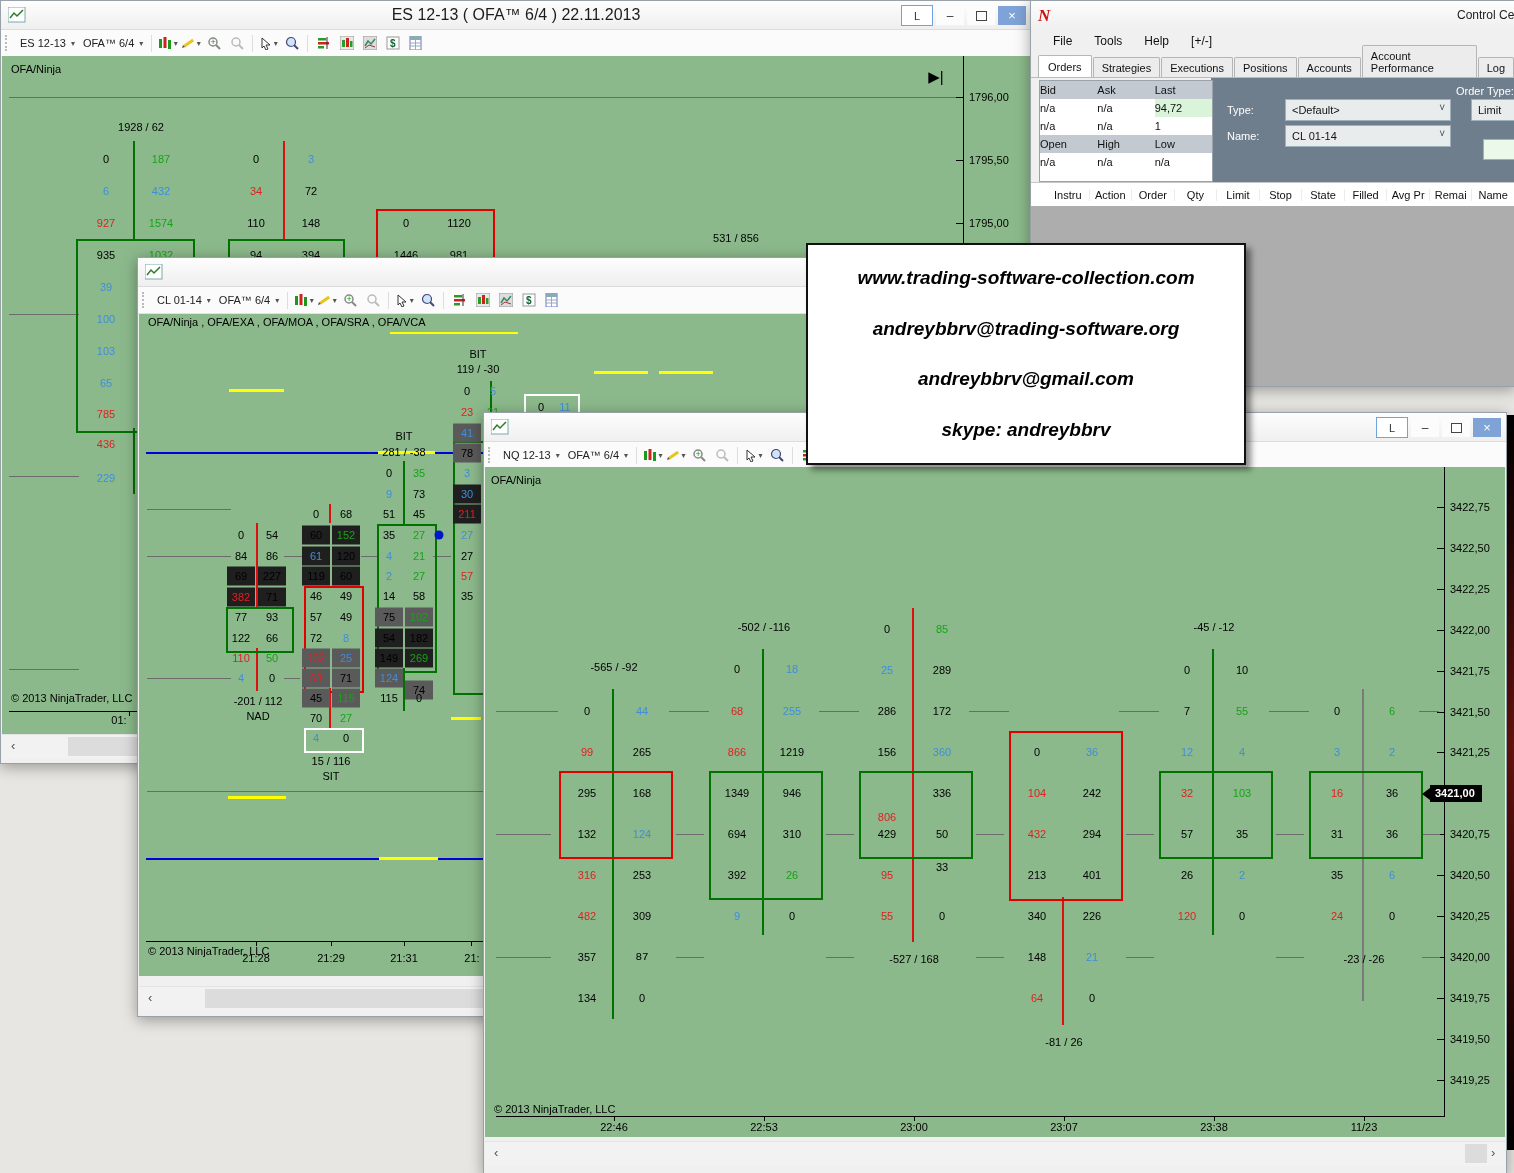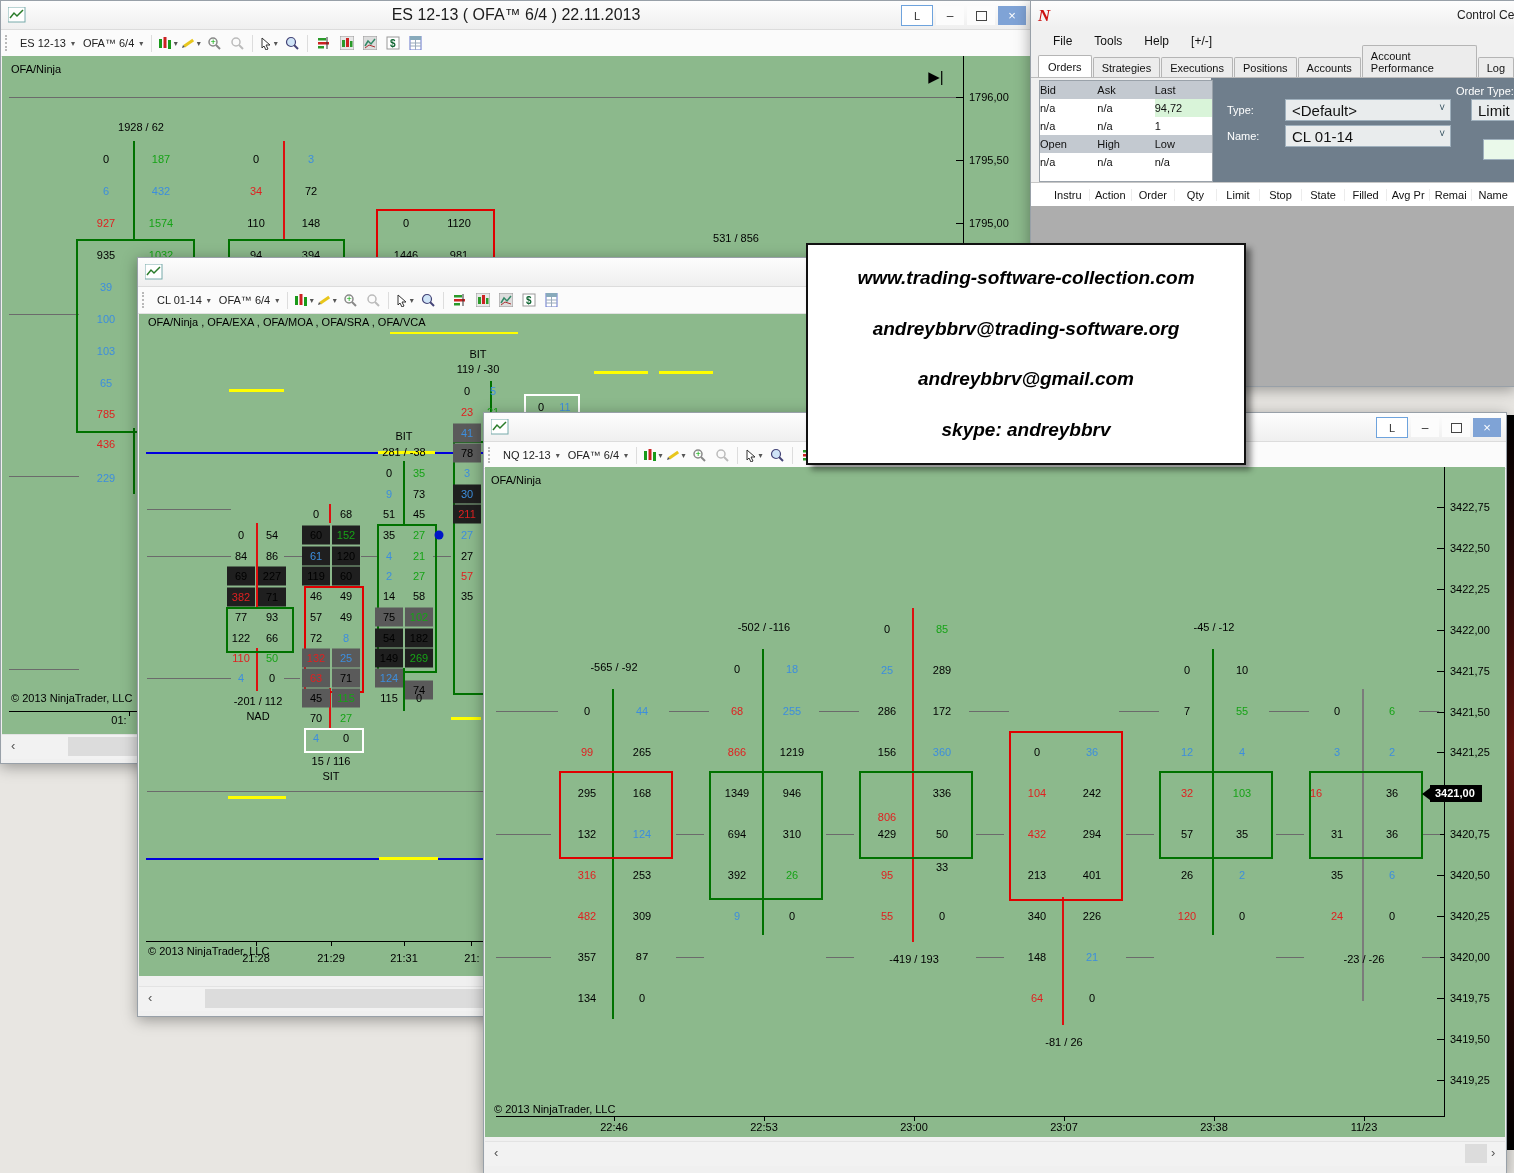--- a/index.html
+++ b/index.html
@@ -57,21 +57,21 @@
     padding:4px 8px 3px;margin-right:1px;border-radius:2px 2px 0 0}
   .tabsrow .tab.active{background:#fff;padding:5px 9px 4px;font-weight:normal}
   .slate{position:absolute;background:#6f7e8c}
   .mpanel{position:absolute;border:1px solid #9aa2aa;background:#fff}
   .mrow{display:flex}
   .mrow span{flex:1;text-align:left;font-size:11px;padding:3px 0;background:#fff;color:#111}
   .mhead span{background:#c3c9d0}
   .mv1 span:nth-child(3){background:#d9f4d9}
   .cclabel{position:absolute;font-size:11px;color:#fff;white-space:nowrap}
   .dd{position:absolute;height:20px;background:#e9eced;border:1px solid #9fb0bd;display:flex;
-    align-items:center;padding:0 6px;font-size:15px;color:#111;white-space:nowrap}
+    align-items:center;padding:0 6px;font-size:11px;color:#111;white-space:nowrap}
   .dd::after{content:"˅";position:absolute;right:5px;top:2px;font-size:10px;color:#33505e}
   .gridhead{position:absolute;left:0;right:0;background:#fff;border-top:1px solid #c7c7c7;
     border-bottom:1px solid #c7c7c7;display:flex;align-items:center;padding-left:16px;height:23px}
   .gridhead span{width:42px;text-align:center;font-size:11px;color:#111;border-right:1px solid #ececec}
   .ccbody{position:absolute;left:0;right:0;background:#adadad}
   .greenbox{position:absolute;background:#eaf9ea;border:1px solid #9fb0bd}
   .logo-n{font-family:"Liberation Serif",serif;font-style:italic;font-weight:bold;
     font-size:17px;color:#cc1111;line-height:1}
   .desktop-strip{position:absolute;left:1505px;top:415px;width:9px;height:735px;
     background:linear-gradient(#000 0%,#2b0808 20%,#6b1410 45%,#3a0a08 70%,#000 100%)}
@@ -774,31 +774,31 @@
       <div class="cell" style="left: 703px; top: 421px; color: rgb(0, 0, 0);">57</div>
       <div class="cell" style="left: 758px; top: 421px; color: rgb(0, 0, 0);">35</div>
       <div class="cell" style="left: 703px; top: 462px; color: rgb(0, 0, 0);">26</div>
       <div class="cell" style="left: 758px; top: 462px; color: rgb(61, 142, 221);">2</div>
       <div class="cell" style="left: 703px; top: 503px; color: rgb(224, 32, 32);">120</div>
       <div class="cell" style="left: 758px; top: 503px; color: rgb(0, 0, 0);">0</div>
       <div class="cell" style="left: 853px; top: 298px; color: rgb(0, 0, 0);">0</div>
       <div class="cell" style="left: 908px; top: 298px; color: rgb(22, 163, 22);">6</div>
       <div class="cell" style="left: 853px; top: 339px; color: rgb(61, 142, 221);">3</div>
       <div class="cell" style="left: 908px; top: 339px; color: rgb(61, 142, 221);">2</div>
-      <div class="cell" style="left: 832px; top: 380px; color: rgb(224, 32, 32);">16</div>
+      <div class="cell" style="left: 853px; top: 380px; color: rgb(224, 32, 32);">16</div>
       <div class="cell" style="left: 908px; top: 380px; color: rgb(0, 0, 0);">36</div>
       <div class="cell" style="left: 853px; top: 421px; color: rgb(0, 0, 0);">31</div>
       <div class="cell" style="left: 908px; top: 421px; color: rgb(0, 0, 0);">36</div>
       <div class="cell" style="left: 853px; top: 462px; color: rgb(0, 0, 0);">35</div>
       <div class="cell" style="left: 908px; top: 462px; color: rgb(61, 142, 221);">6</div>
       <div class="cell" style="left: 853px; top: 503px; color: rgb(224, 32, 32);">24</div>
       <div class="cell" style="left: 908px; top: 503px; color: rgb(0, 0, 0);">0</div>
       <div class="lbl c" style="left: 130px; top: 254px;">-565 / -92</div>
       <div class="lbl c" style="left: 280px; top: 214px;">-502 / -116</div>
-      <div class="lbl c" style="left: 430px; top: 546px;">-419 / 193</div>
+      <div class="lbl c" style="left: 430px; top: 546px;">-527 / 168</div>
       <div class="lbl c" style="left: 580px; top: 629px;">-81 / 26</div>
       <div class="lbl c" style="left: 730px; top: 214px;">-45 / -12</div>
       <div class="lbl c" style="left: 880px; top: 546px;">-23 / -26</div>
       <div class="lbl l" style="left: 7px; top: 67px;">OFA/Ninja</div>
       <div class="lbl l" style="left: 10px; top: 696px;">© 2013 NinjaTrader, LLC</div>
       <div class="lbl c" style="left: 130px; top: 714px;">22:46</div>
       <div class="lbl c" style="left: 280px; top: 714px;">22:53</div>
       <div class="lbl c" style="left: 430px; top: 714px;">23:00</div>
       <div class="lbl c" style="left: 580px; top: 714px;">23:07</div>
       <div class="lbl c" style="left: 730px; top: 714px;">23:38</div>

